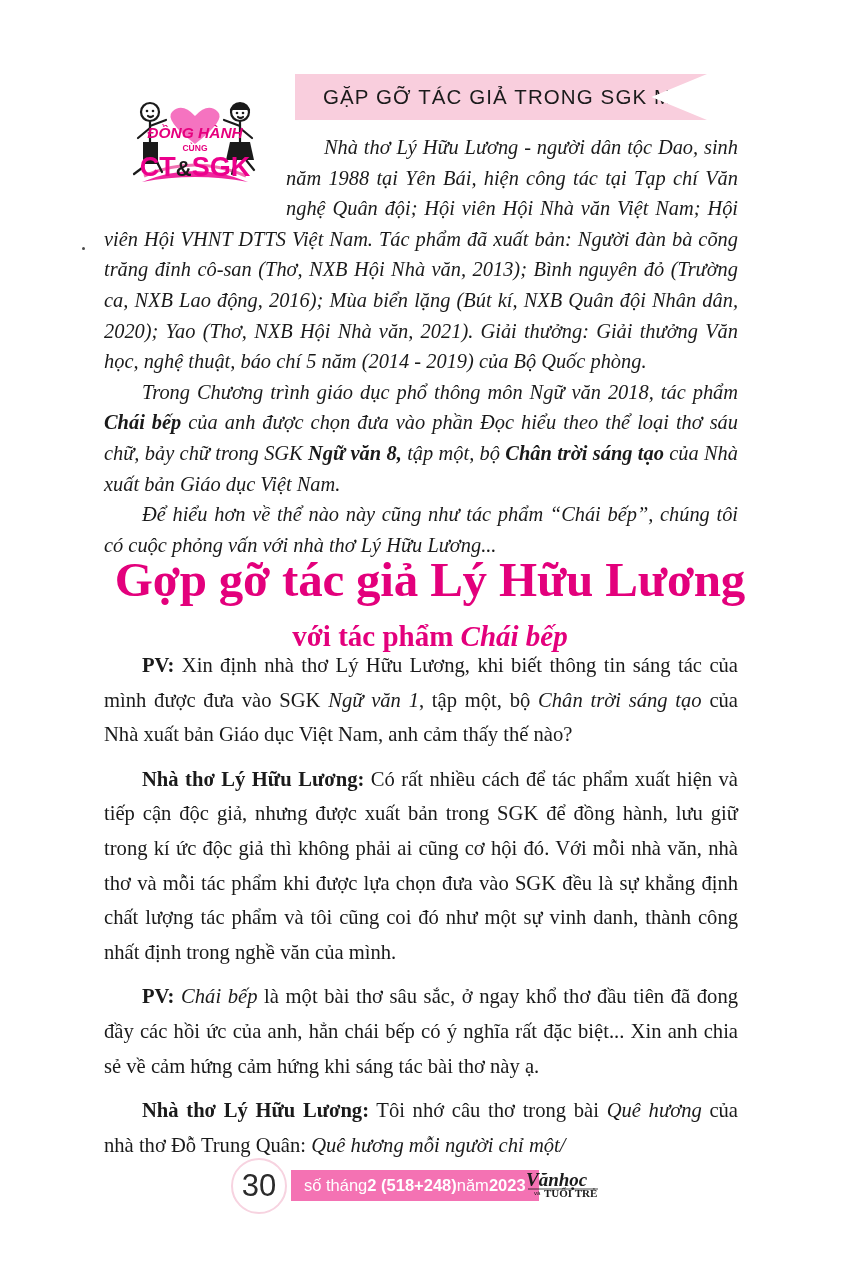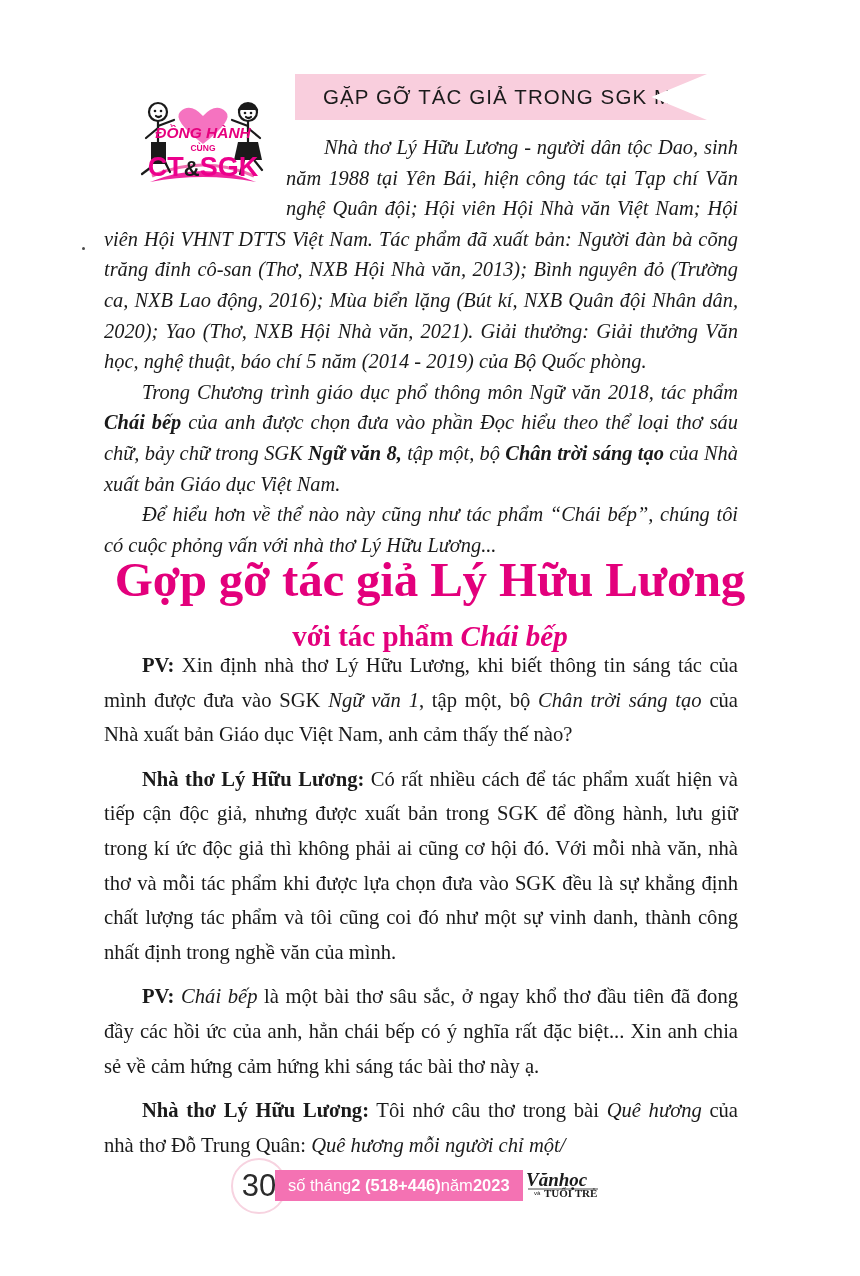--- a/index.html
+++ b/index.html
@@ -21,21 +21,21 @@
     width: 3px; height: 3px; border-radius: 50%;
     background: #4a4a4a;
   }
 
   
   .header-zone {
     position: absolute; left: 0; top: 64px; width: 860px; height: 140px;
   }
 
   .logo-badge {
-    position: absolute; left: 120px; top: 22px;
+    position: absolute; left: 112px; top: 22px;
     width: 166px; height: 112px;
   }
   .logo-badge svg { display: block; width: 100%; height: 100%; }
 
   .ribbon {
     position: absolute; left: 295px; top: 10px;
     width: 412px; height: 46px;
     background: #f9cedd;
     -webkit-clip-path: polygon(0 0, 100% 0, 100% 100%, 0 100%, 0 100%);
     clip-path: polygon(0% 0%, 100% 0%, 86.5% 50%, 100% 100%, 0% 100%);
@@ -100,21 +100,21 @@
   .page-circle {
     position: absolute; left: 231px; top: 2px;
     width: 56px; height: 56px; border-radius: 50%;
     border: 2.5px solid #f7d3e0;
     display: flex; align-items: center; justify-content: center;
     font-family: "Liberation Sans", "DejaVu Sans", sans-serif;
     font-size: 31px; color: #2b2b2b;
   }
 
   .issue-bar {
-    position: absolute; left: 275px; top: 14px;
+    position: absolute; left: 291px; top: 14px;
     height: 31px; padding: 0 13px;
     background: #f472b3;
     display: flex; align-items: center;
     font-family: "Liberation Sans", "DejaVu Sans", sans-serif;
     font-size: 16.5px; color: #ffffff; white-space: nowrap;
   }
   .issue-bar b { font-weight: bold; }
 
   .mag-logo { position: absolute; left: 524px; top: 8px; width: 78px; height: 42px; }
   .mag-logo svg { display: block; width: 100%; height: 100%; }
@@ -198,21 +198,21 @@
 
   </div>
 
   <div class="footer">
     <div class="page-circle">
       <span>30</span>
     </div>
 
     <div class="issue-bar">
       <span>số tháng </span>
-        <b>2 (518+446)</b>
+        <b>2 (518+248)</b>
         <span> năm </span>
         <b>2023</b>
     </div>
 
     <div class="mag-logo">
       <svg viewBox="0 0 78 42" xmlns="http://www.w3.org/2000/svg">
         <text x="2" y="22" font-family="Liberation Serif, serif" font-size="19" font-weight="bold" font-style="italic" fill="#1a1a1a">Vănhọc</text>
         <text x="10" y="31" font-family="Liberation Sans, sans-serif" font-size="6" fill="#1a1a1a">và</text>
         <text x="20" y="33" font-family="Liberation Serif, serif" font-size="11" font-weight="bold" fill="#1a1a1a">TUỔI TRẺ</text>
         <line x1="4" y1="25" x2="74" y2="25" stroke="#1a1a1a" stroke-width="0.8"></line>

